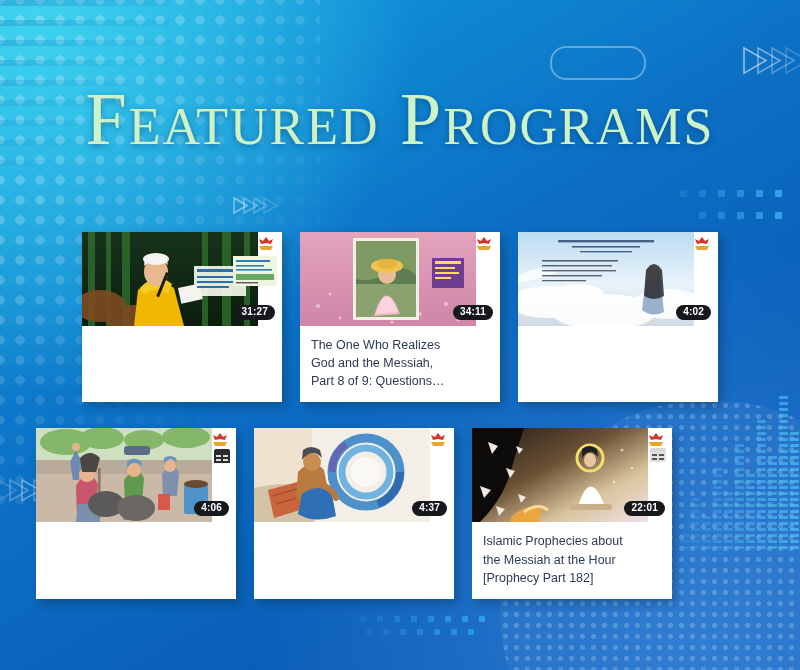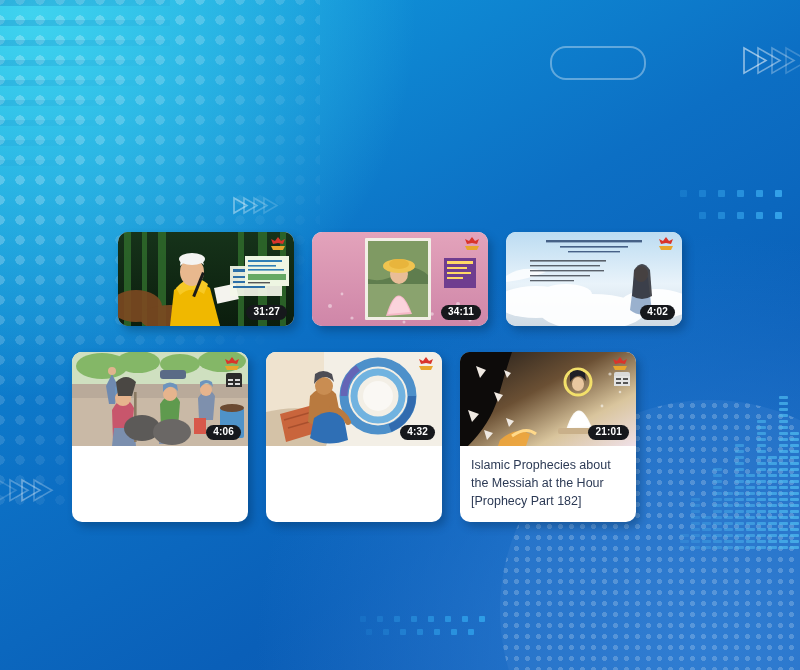--- a/index.html
+++ b/index.html
@@ -89,21 +89,21 @@
     white-space:nowrap;
   }
 
   
   #grid{
     position:absolute;left:0;top:232px;width:800px;
   }
   .row{display:flex;justify-content:center;gap:18px;}
   .row.r2{margin-top:26px;margin-left:-92px;}
   .card{
-    width:176px;background:#ffffff;border-radius:10px;
+    width:200px;background:#ffffff;border-radius:0;
     box-shadow:4px 5px 9px rgba(3,35,70,.33);
     overflow:hidden;
   }
   .thumb{position:relative;height:94px;overflow:hidden;}
   .thumb .art{position:absolute;inset:0;}
   .badge{
     position:absolute;right:7px;bottom:6px;
     background:#16181c;color:#fff;border-radius:11px;
     font-size:10px;font-weight:700;letter-spacing:.2px;
     padding:2px 7px 3px;line-height:1;
@@ -395,20 +395,21 @@
           <path d="M2 2 L20 12.32 L2 22.64 Z" fill="none" stroke="rgba(255,255,255,0.36)" stroke-width="1.6"></path>
         </svg>
       </span>
       <span class="tri">
         <svg width="22" height="24.64" viewBox="0 0 22 24.64">
           <path d="M2 2 L20 12.32 L2 22.64 Z" fill="none" stroke="rgba(255,255,255,0.26)" stroke-width="1.6"></path>
         </svg>
       </span>
     </div>
 
+  <div id="title">Featured Programs</div>
 
   <div id="grid">
 
     <div class="row r1">
 
       <div class="card">
         <div class="thumb">
           <div class="art">
             <svg viewBox="0 0 176 94" preserveAspectRatio="none" width="176" height="94">
               <defs>
@@ -510,20 +511,25 @@
             </svg>
           </div>
           <div class="logo">
             <svg viewBox="0 0 20 16" width="20" height="16">
               <path d="M10 1 L13 5 L17 3 L15 8 L10 7 L5 8 L3 3 L7 5 Z" fill="#d9342b"></path>
               <path d="M3 10 h14 l-2 4 h-10 Z" fill="#e8a62c"></path>
             </svg>
           </div>
           <div class="badge">34:11</div>
         </div>
+        <div class="meta">
+          <div class="t">The One Who Realizes
+God and the Messiah,
+Part 8 of 9: Questions…</div>
+        </div>
       </div>
 
       <div class="card">
         <div class="thumb">
           <div class="art">
             <svg viewBox="0 0 176 94" preserveAspectRatio="none" width="176" height="94">
               <defs>
                 <linearGradient id="g3a" x1="0" y1="0" x2="0" y2="1">
                   <stop offset="0" stop-color="#bcdcf2"></stop>
                     <stop offset="0.55" stop-color="#e9f3fa"></stop>
@@ -662,21 +668,21 @@
                 <path d="M66 56 q12 4 16 14" stroke="#b97a3f" stroke-width="6" fill="none" stroke-linecap="round"></path>
               </g>
             </svg>
           </div>
           <div class="logo">
             <svg viewBox="0 0 20 16" width="20" height="16">
               <path d="M10 1 L13 5 L17 3 L15 8 L10 7 L5 8 L3 3 L7 5 Z" fill="#d9342b"></path>
               <path d="M3 10 h14 l-2 4 h-10 Z" fill="#e8a62c"></path>
             </svg>
           </div>
-          <div class="badge">4:32</div>
+          <div class="badge">4:37</div>
         </div>
       </div>
 
       <div class="card">
         <div class="thumb">
           <div class="art">
             <svg viewBox="0 0 176 94" preserveAspectRatio="none" width="176" height="94">
               <defs>
                 <linearGradient id="g6a" x1="0" y1="0" x2="1" y2="1">
                   <stop offset="0" stop-color="#1d1a18"></stop>
@@ -724,21 +730,21 @@
             <svg viewBox="0 0 16 10" width="16" height="10">
               <rect width="16" height="10" fill="#e3e3e3"></rect>
               <g fill="#555">
                   <rect x="2" y="2" width="5" height="2"></rect>
                   <rect x="9" y="2" width="5" height="2"></rect>
                 <rect x="2" y="6" width="5" height="2"></rect>
                   <rect x="9" y="6" width="5" height="2"></rect>
                 </g>
             </svg>
           </div>
-          <div class="badge">21:01</div>
+          <div class="badge">22:01</div>
         </div>
         <div class="meta">
           <div class="t">Islamic Prophecies about
 the Messiah at the Hour
 [Prophecy Part 182]</div>
         </div>
       </div>
 
     </div>
   </div>

